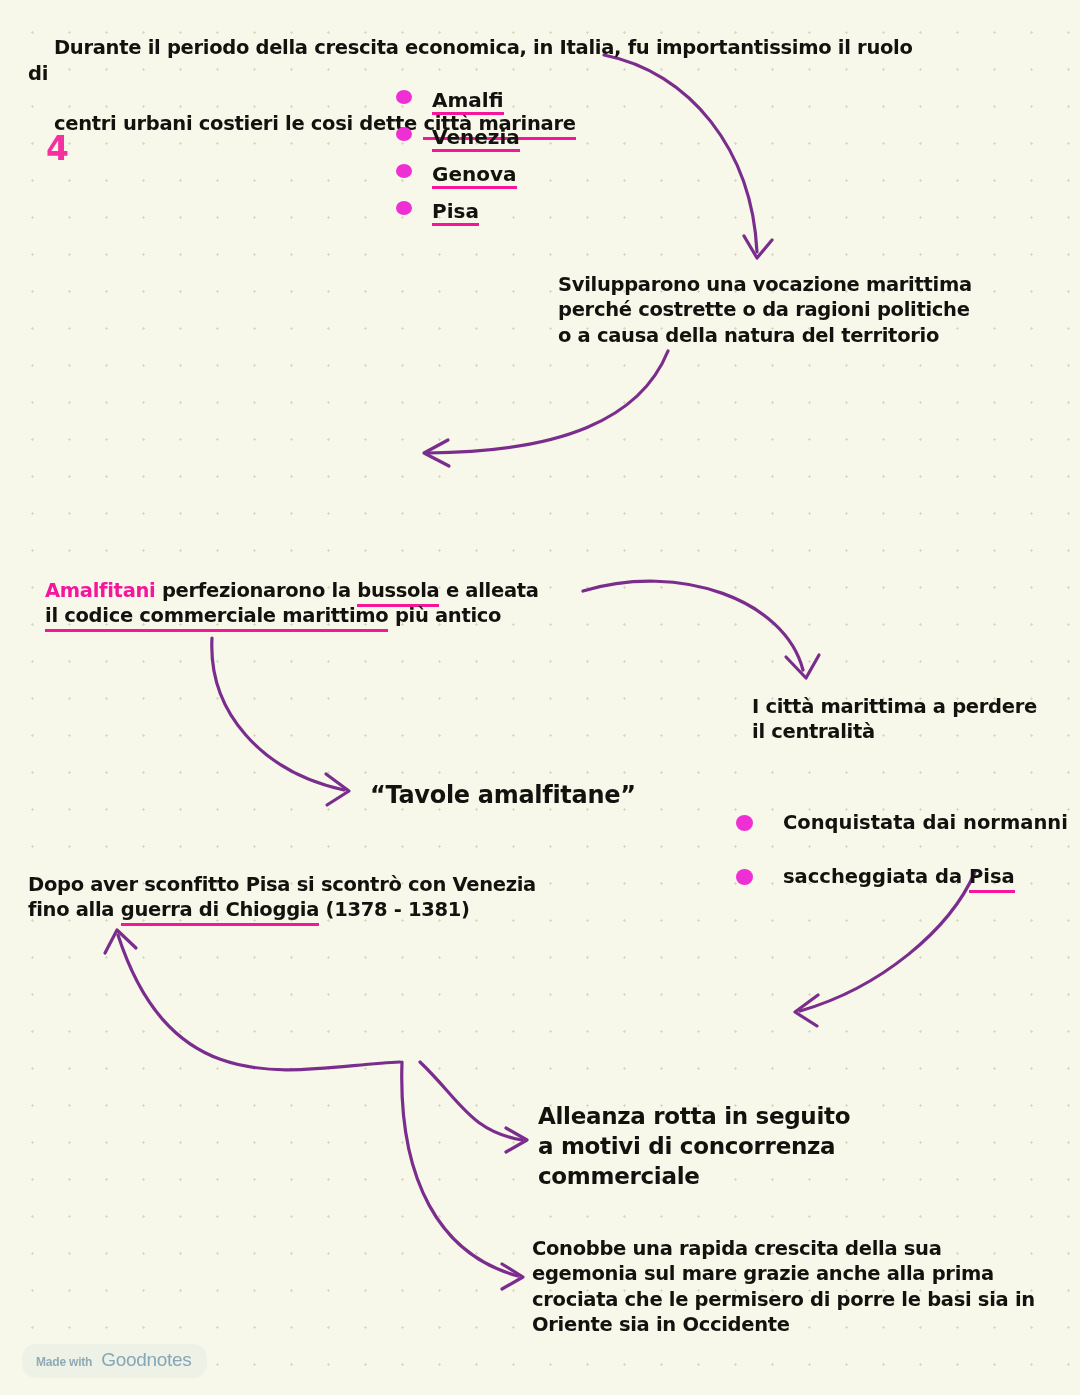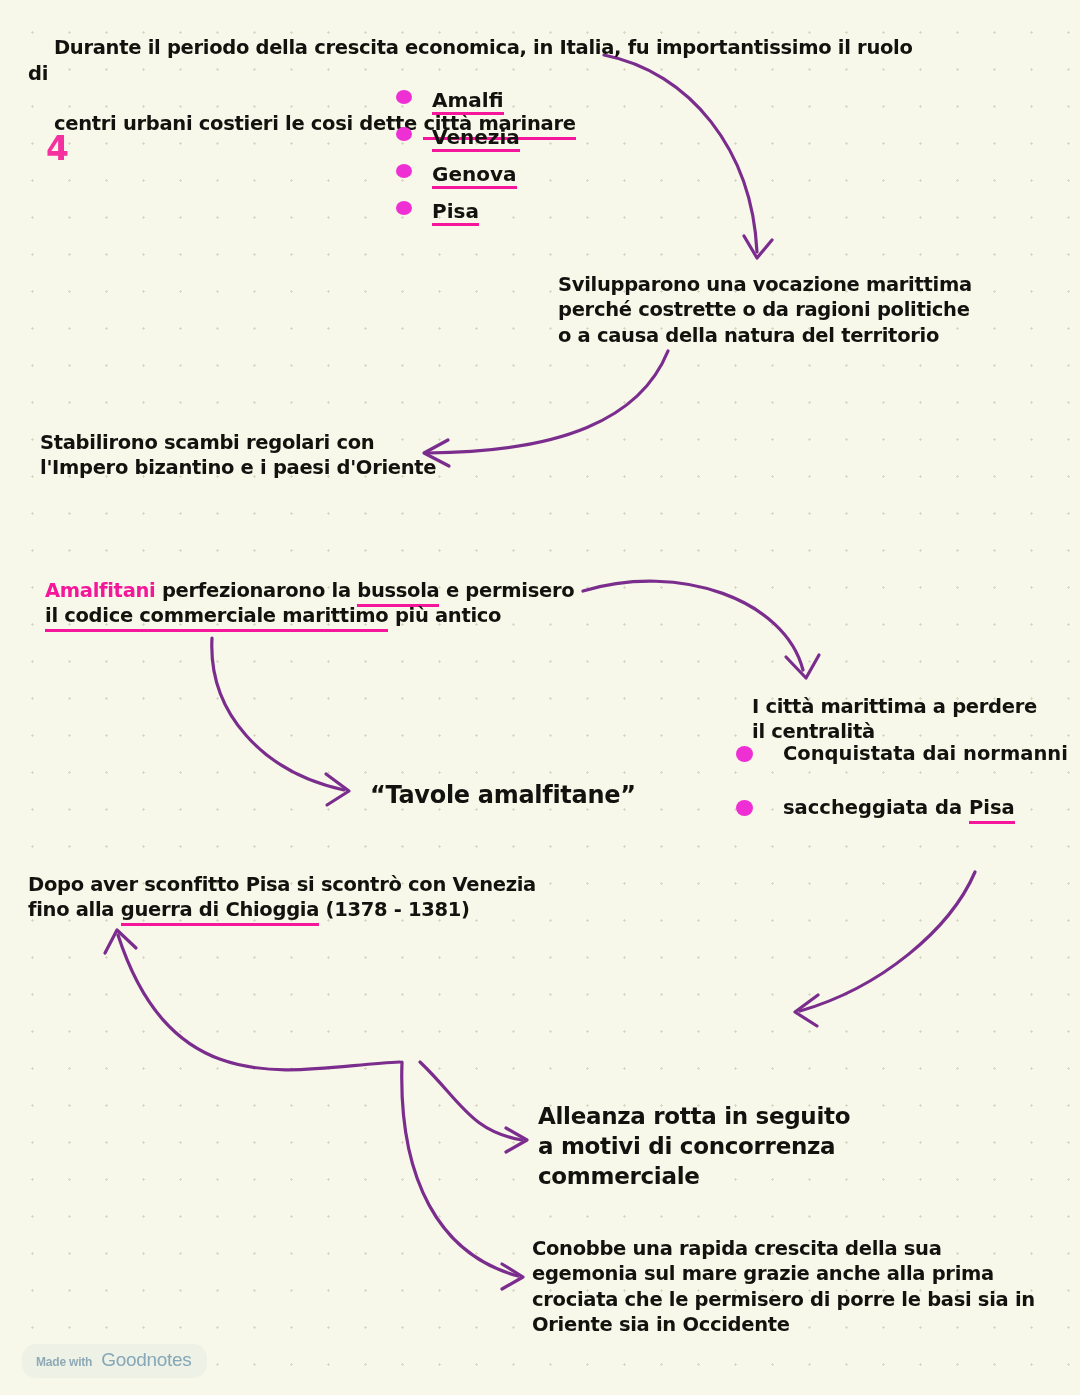--- a/index.html
+++ b/index.html
@@ -97,21 +97,21 @@
   #p-citta-marittima { left: 752px; top: 694px; font-size: 19.5px; width: 290px; }
   #p-chioggia     { left: 28px;  top: 872px; font-size: 19.5px; width: 530px; }
   #p-saraceni     { left: 306px; top: 986px; font-size: 19.5px; width: 460px; }
   #p-alleanza     { left: 538px; top: 1102px; font-size: 23px; width: 320px; }
   #p-conobbe      { left: 532px; top: 1236px; font-size: 19.5px; width: 520px; }
 
   
   #pisa-sublist {
     position: absolute;
     left: 736px;
-    top: 741px;
+    top: 810px;
   }
   .sub-row {
     display: flex;
     align-items: flex-start;
     margin-bottom: 29px;
   }
   .sub-dot {
     width: 17px;
     height: 16px;
     border-radius: 50%;
@@ -229,23 +229,22 @@
       <span class="city-label">Genova</span>
     </div>
     <div class="city-row">
       <span class="city-dot"></span>
       <span class="city-label">Pisa</span>
     </div>
   </div>
 
   <div class="txt" id="p-svilupparono">Svilupparono una vocazione marittima perché costrette o da ragioni politiche o a causa della natura del territorio</div>
 
-  <div class="txt" id="p-stabilirono">Stabilirono scambi regolari con l'Impero bizantino e i paesi d'Oriente</div>
-
-  <div class="txt" id="p-amalfitani"><span class="pink">Amalfitani</span><span> perfezionarono la </span><span class="u-pink">bussola</span><span> e permisero
+
+  <div class="txt" id="p-amalfitani"><span class="pink">Amalfitani</span><span> perfezionarono la </span><span class="u-pink">bussola</span><span> e alleata
 </span><span class="u-pink">il codice commerciale marittimo</span><span> più antico</span></div>
 
   <div class="txt" id="p-tavole">“Tavole amalfitane”</div>
 
   <div class="txt" id="p-citta-marittima">I città marittima a perdere il centralità</div>
 
   <div id="pisa-sublist">
     <div class="sub-row">
       <span class="sub-dot"></span>
       <span class="sub-label">Conquistata dai normanni</span>

